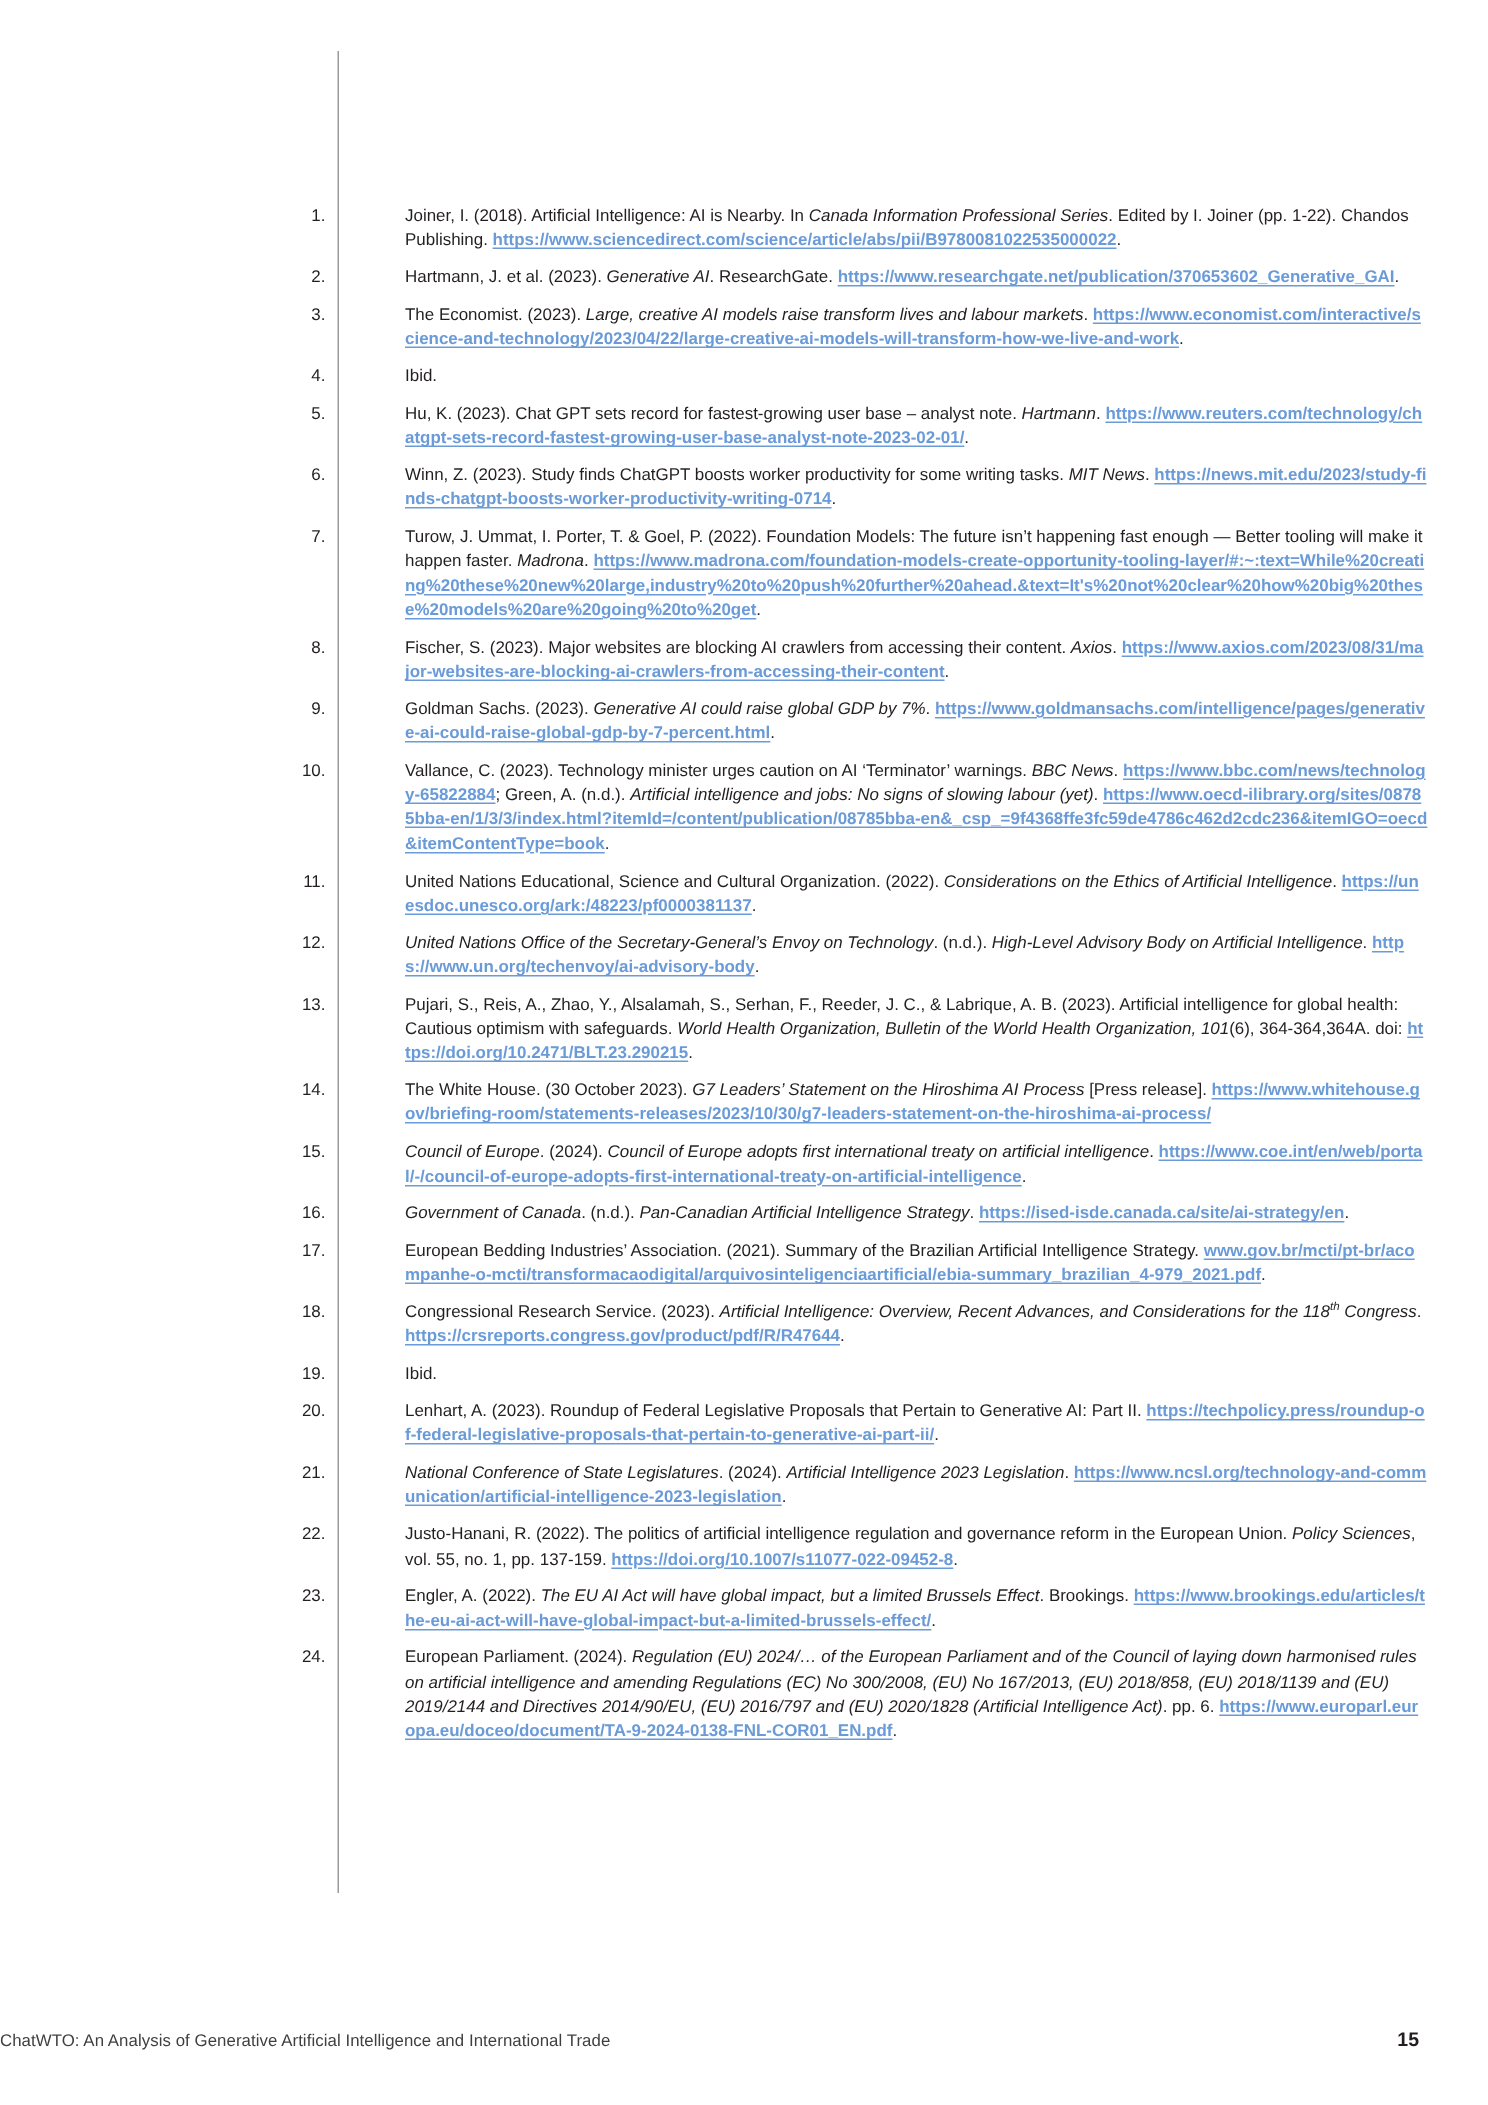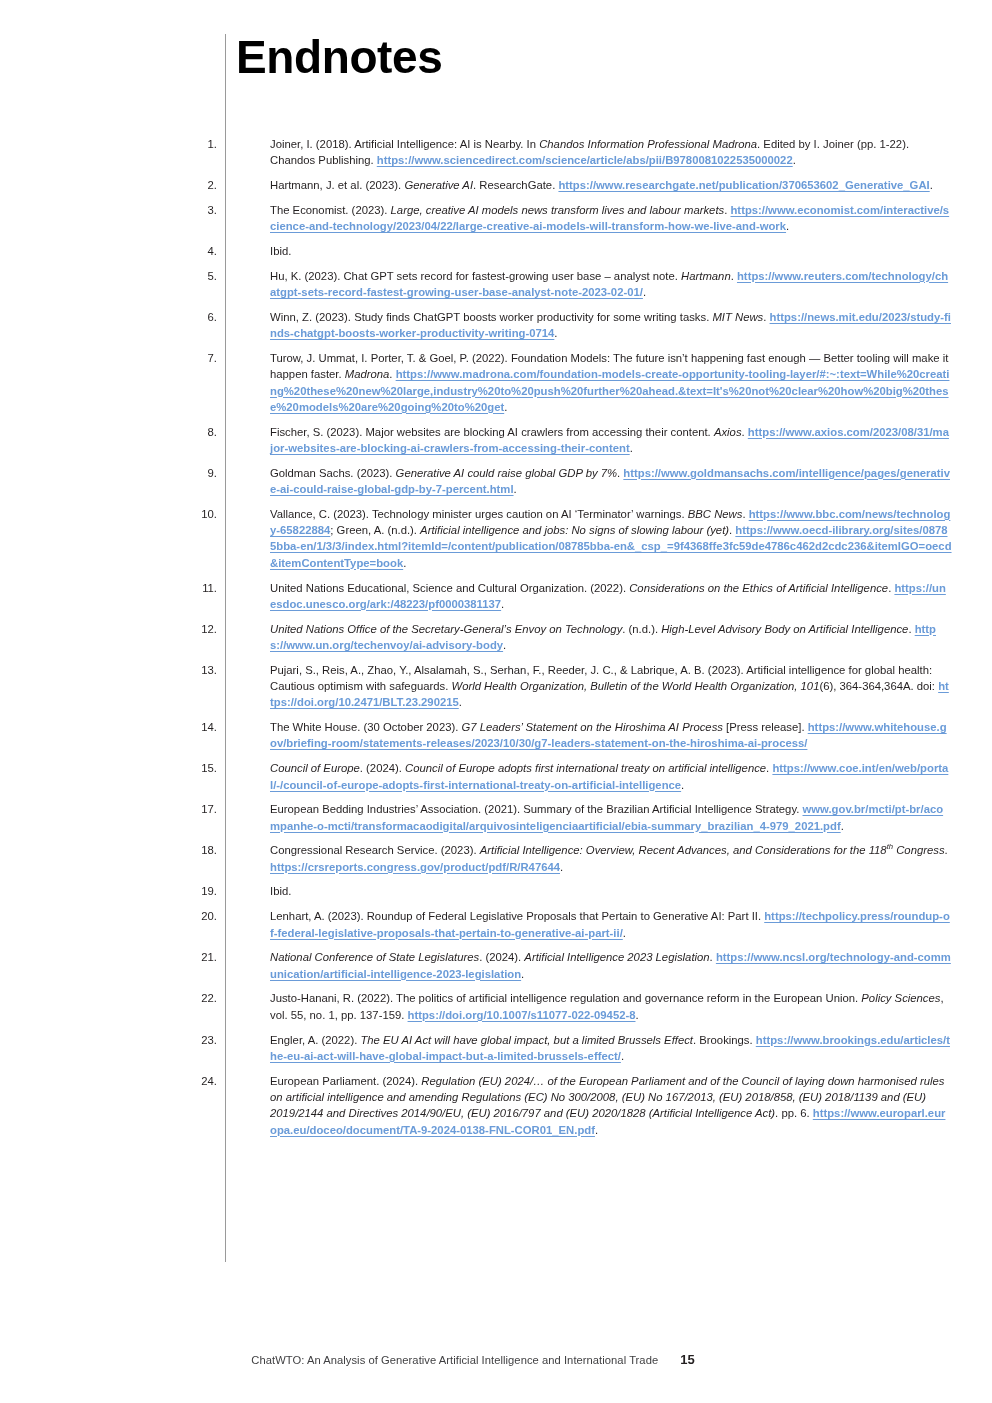--- a/index.html
+++ b/index.html
@@ -103,21 +103,21 @@
     line-height: 0;
   }
 
   
   .footer {
     position: absolute;
     left: 0;
     right: 0;
     bottom: 36px;
     display: flex;
-    justify-content: center;
+    justify-content: space-between;
     align-items: baseline;
     padding-right: 46px;
   }
   .footer-title {
     font-size: 11.2px;
     color: #3f3f41;
     letter-spacing: 0.05px;
   }
   .footer-page {
     font-size: 13px;
@@ -126,36 +126,33 @@
     margin-left: 22px;
   }
 </style>
 </head>
 <body>
 
 <div class="page">
 
   <div class="vrule"></div>
 
-  <div class="title-block">
-    <h1 class="page-title">Endnotes</h1>
-  </div>
 
   <div class="notes">
       <div class="note">
         <div class="note-num">1.</div>
-        <div class="note-body"><span>Joiner, I. (2018). Artificial Intelligence: AI is Nearby. In </span><i>Chandos Information Professional Madrona</i><span>. Edited by I. Joiner (pp. 1-22). Chandos Publishing. </span><span class="lnk">https://www.sciencedirect.com/science/article/abs/pii/B9780081022535000022</span><span>.</span></div>
+        <div class="note-body"><span>Joiner, I. (2018). Artificial Intelligence: AI is Nearby. In </span><i>Canada Information Professional Series</i><span>. Edited by I. Joiner (pp. 1-22). Chandos Publishing. </span><span class="lnk">https://www.sciencedirect.com/science/article/abs/pii/B9780081022535000022</span><span>.</span></div>
       </div>
       <div class="note">
         <div class="note-num">2.</div>
         <div class="note-body"><span>Hartmann, J. et al. (2023). </span><i>Generative AI</i><span>. ResearchGate. </span><span class="lnk">https://www.researchgate.net/publication/370653602_Generative_GAI</span><span>.</span></div>
       </div>
       <div class="note">
         <div class="note-num">3.</div>
-        <div class="note-body"><span>The Economist. (2023). </span><i>Large, creative AI models news transform lives and labour markets</i><span>. </span><span class="lnk">https://www.economist.com/interactive/science-and-technology/2023/04/22/large-creative-ai-models-will-transform-how-we-live-and-work</span><span>.</span></div>
+        <div class="note-body"><span>The Economist. (2023). </span><i>Large, creative AI models raise transform lives and labour markets</i><span>. </span><span class="lnk">https://www.economist.com/interactive/science-and-technology/2023/04/22/large-creative-ai-models-will-transform-how-we-live-and-work</span><span>.</span></div>
       </div>
       <div class="note">
         <div class="note-num">4.</div>
         <div class="note-body"><span>Ibid.</span></div>
       </div>
       <div class="note">
         <div class="note-num">5.</div>
         <div class="note-body"><span>Hu, K. (2023). Chat GPT sets record for fastest-growing user base – analyst note. </span><i>Hartmann</i><span>. </span><span class="lnk">https://www.reuters.com/technology/chatgpt-sets-record-fastest-growing-user-base-analyst-note-2023-02-01/</span><span>.</span></div>
       </div>
       <div class="note">
@@ -190,20 +187,24 @@
         <div class="note-num">13.</div>
         <div class="note-body"><span>Pujari, S., Reis, A., Zhao, Y., Alsalamah, S., Serhan, F., Reeder, J. C., &amp; Labrique, A. B. (2023). Artificial intelligence for global health: Cautious optimism with safeguards. </span><i>World Health Organization, Bulletin of the World Health Organization, 101</i><span>(6), 364-364,364A. doi: </span><span class="lnk">https://doi.org/10.2471/BLT.23.290215</span><span>.</span></div>
       </div>
       <div class="note">
         <div class="note-num">14.</div>
         <div class="note-body"><span>The White House. (30 October 2023). </span><i>G7 Leaders’ Statement on the Hiroshima AI Process</i><span> [Press release]. </span><span class="lnk">https://www.whitehouse.gov/briefing-room/statements-releases/2023/10/30/g7-leaders-statement-on-the-hiroshima-ai-process/</span></div>
       </div>
       <div class="note">
         <div class="note-num">15.</div>
         <div class="note-body"><i>Council of Europe</i><span>. (2024). </span><i>Council of Europe adopts first international treaty on artificial intelligence</i><span>. </span><span class="lnk">https://www.coe.int/en/web/portal/-/council-of-europe-adopts-first-international-treaty-on-artificial-intelligence</span><span>.</span></div>
+      </div>
+      <div class="note">
+        <div class="note-num">16.</div>
+        <div class="note-body"><i>Government of Canada</i><span>. (n.d.). </span><i>Pan-Canadian Artificial Intelligence Strategy</i><span>. </span><span class="lnk">https://ised-isde.canada.ca/site/ai-strategy/en</span><span>.</span></div>
       </div>
       <div class="note">
         <div class="note-num">17.</div>
         <div class="note-body"><span>European Bedding Industries’ Association. (2021). Summary of the Brazilian Artificial Intelligence Strategy. </span><span class="lnk">www.gov.br/mcti/pt-br/acompanhe-o-mcti/transformacaodigital/arquivosinteligenciaartificial/ebia-summary_brazilian_4-979_2021.pdf</span><span>.</span></div>
       </div>
       <div class="note">
         <div class="note-num">18.</div>
         <div class="note-body"><span>Congressional Research Service. (2023). </span><i>Artificial Intelligence: Overview, Recent Advances, and Considerations for the 118</i><sup style="font-style: italic;">th</sup><i> Congress</i><span>. </span><span class="lnk">https://crsreports.congress.gov/product/pdf/R/R47644</span><span>.</span></div>
       </div>
       <div class="note">

